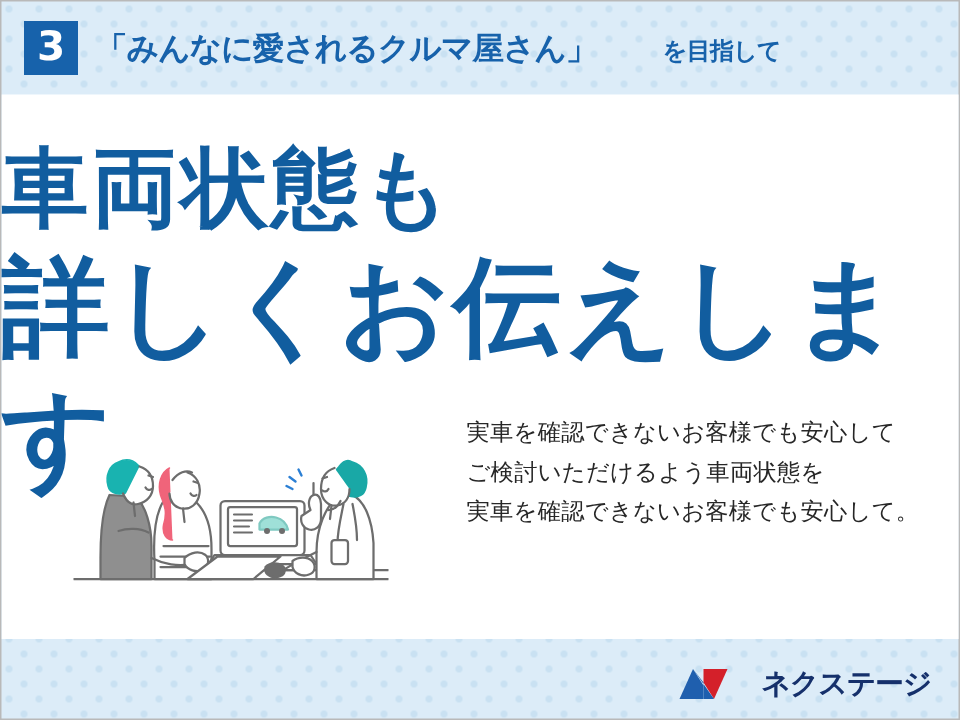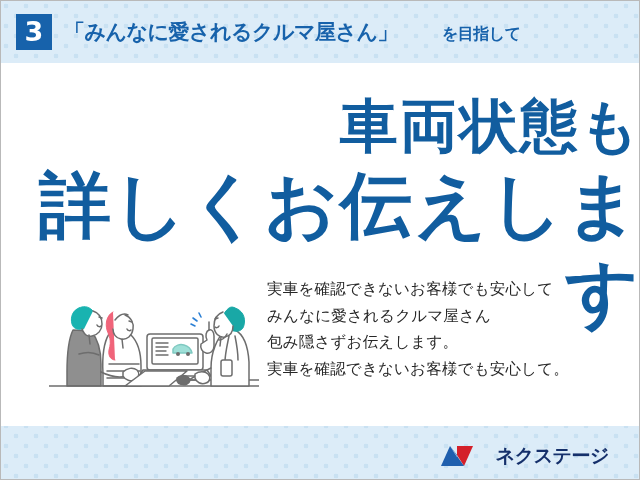--- a/index.html
+++ b/index.html
@@ -60,36 +60,37 @@
     position: absolute;
     left: 0; top: 62px;
     width: 640px; height: 363px;
     background: #ffffff;
   }
 
   #headline {
     position: absolute;
     left: 0; top: 28px;
     width: 640px;
-    text-align: right;
+    text-align: left;
     color: #115d9f;
     font-weight: bold;
     letter-spacing: 2px;
     line-height: 1.22;
   }
   #headline .line1 { display: block; font-size: 58px; }
   #headline .line2 { display: block; font-size: 72px; }
 
   
   #content-row {
     position: absolute;
     left: 0; top: 205px;
     width: 575px; height: 155px;
     display: flex;
     align-items: flex-start;
+    gap: 44px;
   }
 
   #illustration {
     width: 210px;
     height: 140px;
     margin-left: 48px;
     flex: none;
   }
 
   #body-copy {
@@ -99,21 +100,21 @@
     font-size: 15.5px;
     line-height: 1.72;
     letter-spacing: 0.2px;
     white-space: nowrap;
   }
   #body-copy .copy-line { display: block; }
 
   
   #footer-logo {
     position: absolute;
-    right: 30px;
+    right: 18px;
     bottom: 10px;
     display: flex;
     align-items: center;
     gap: 22px;
   }
   #logo-mark { width: 34px; height: 24px; display: block; }
   #logo-wordmark {
     font-size: 19px;
     font-weight: bold;
     color: #15306b;
@@ -216,22 +217,21 @@
           <path d="M146 58 L142 56 M148 53 L144 50 M152 49 L150 45" stroke="#2b7fd4" stroke-width="1.6"></path>
 
           <path d="M162 100 C154 104 146 108 140 112"></path>
           <path d="M146 106 C150 103 156 103 159 106 C162 109 161 114 157 115
                    C152 117 147 114 146 110 Z" fill="#fff"></path>
         </g>
       </svg>
 
       <div id="body-copy">
         <span class="copy-line">実車を確認できないお客様でも安心して</span>
-        <span class="copy-line">みんなに愛されるクルマ屋さん</span>
-        <span class="copy-line">包み隠さずお伝えします。</span>
+        <span class="copy-line">ご検討いただけるよう車両状態を</span>
         <span class="copy-line">実車を確認できないお客様でも安心して。</span>
       </div>
 
     </div>
   </div>
 
   <div id="footer-logo">
     <svg id="logo-mark" viewBox="0 0 34 24">
       <path d="M1 22 L10 2 L17 13 L17 22 Z" fill="#1f5fae"></path>
       <path d="M33 2 L24 22 L17 11 L17 2 Z" fill="#d4202a"></path>

